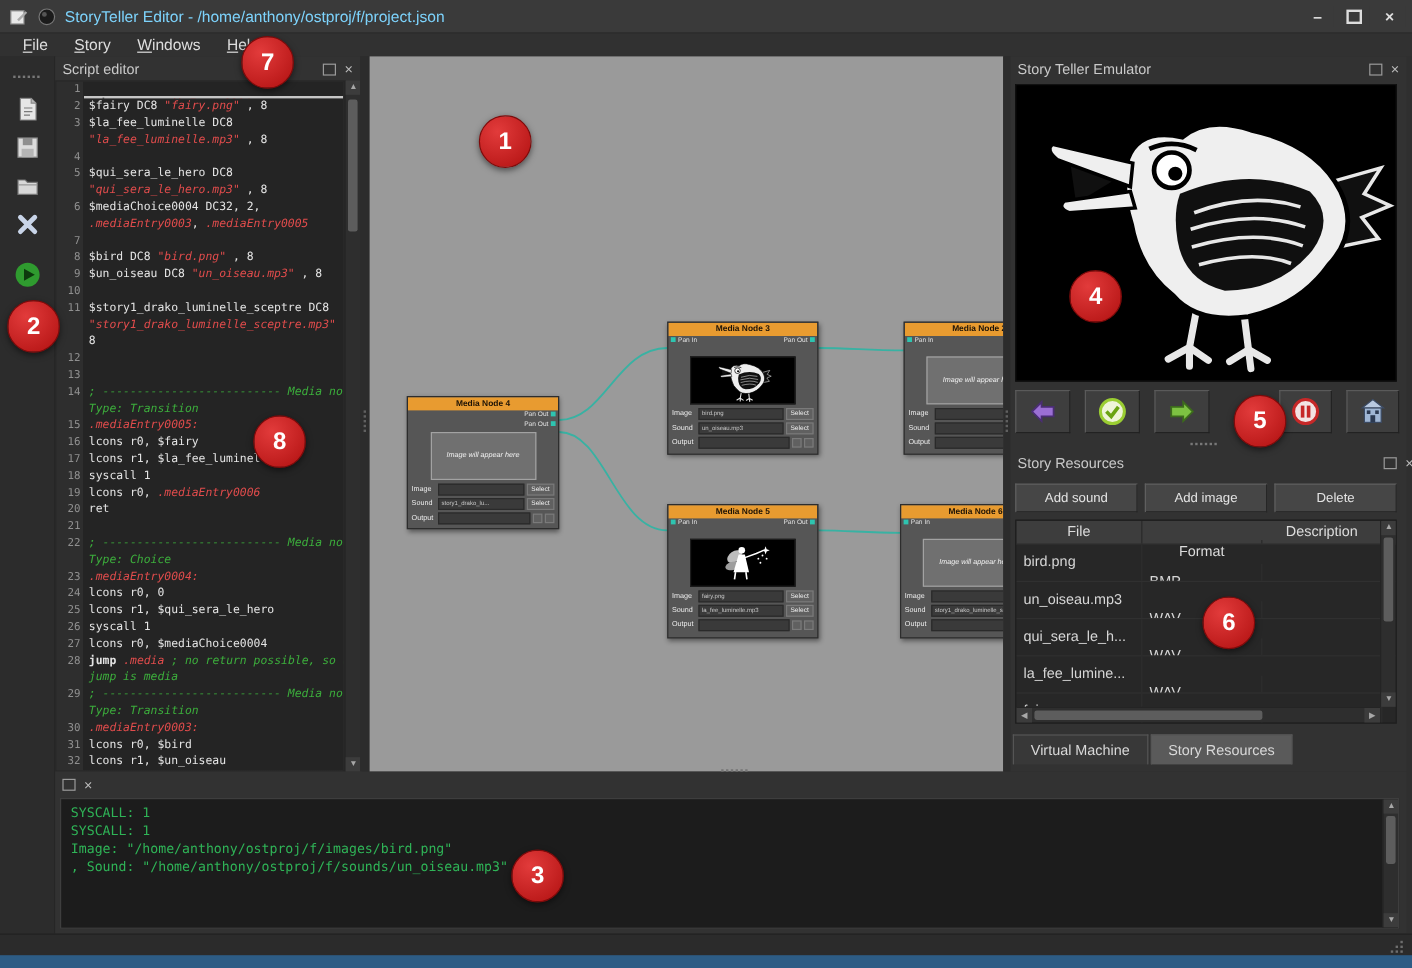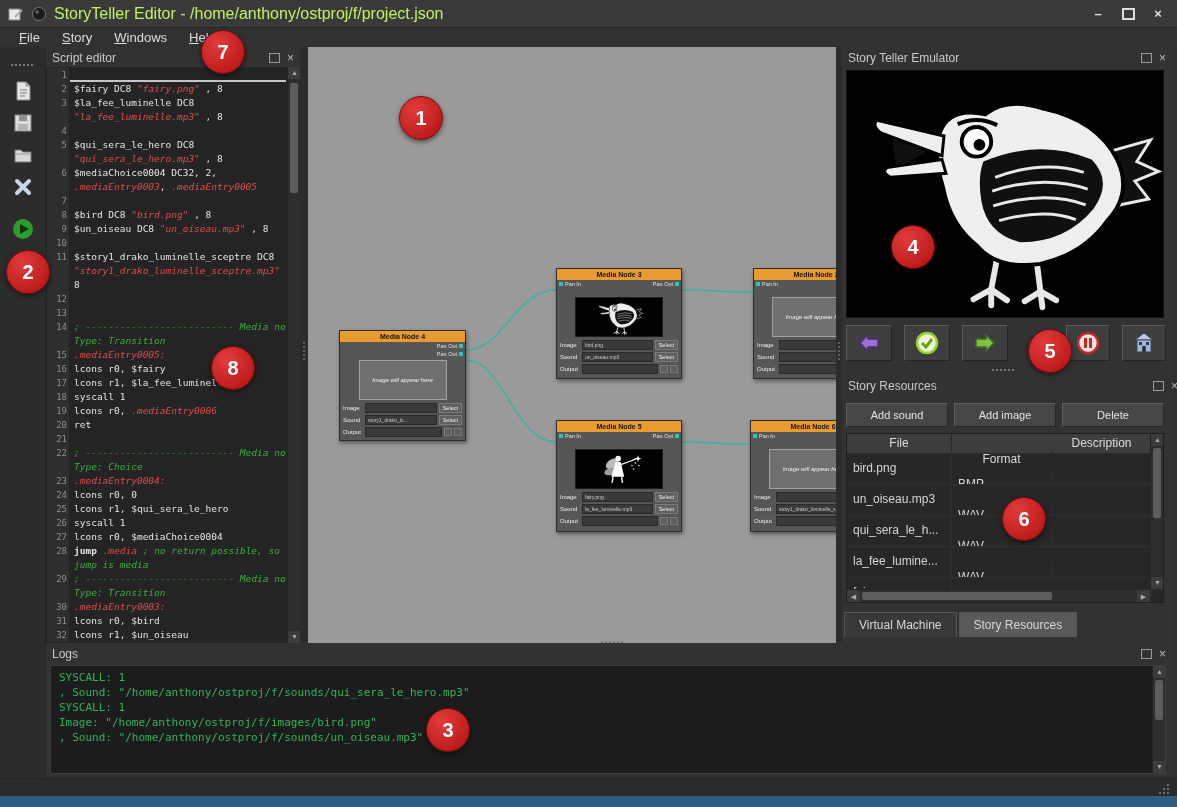--- a/index.html
+++ b/index.html
@@ -2,21 +2,21 @@
 <html><head>
 <meta charset="utf-8">
 <style>
   html,body{margin:0;padding:0;}
   body{width:1177px;height:807px;position:relative;overflow:hidden;background:#2f2f2f;
        font-family:"Liberation Sans",sans-serif;-webkit-font-smoothing:antialiased;}
 
   
   .titlebar{position:absolute;left:0;top:0;width:1177px;height:28px;background:#3a3a3a;
             border-bottom:1px solid #262626;display:flex;align-items:center;padding:0 6px;box-sizing:border-box;gap:6px;}
-  .titlebar .ttl{color:#bef264;font-size:16px;flex:1;white-space:nowrap;overflow:hidden;}
+  .titlebar .ttl{color:#7dd3fc;font-size:13px;flex:1;white-space:nowrap;overflow:hidden;}
   .tb-icon{width:18px;height:18px;display:flex;align-items:center;justify-content:center;}
   .win-controls{display:flex;gap:4px;}
   .win-btn{width:26px;height:18px;display:flex;align-items:center;justify-content:center;color:#e0e0e0;
            font-size:13px;font-weight:bold;background:#3a3a3a;}
   .maxbox{width:9px;height:8px;border:2px solid #ddd;display:inline-block;}
 
   
   .menubar{position:absolute;left:0;top:28px;width:1177px;height:19px;background:#313131;display:flex;
            align-items:center;padding-left:10px;box-sizing:border-box;gap:4px;}
   .menu-item{color:#dedede;font-size:13px;padding:0 9px;line-height:19px;}
@@ -675,28 +675,26 @@
 
   <div class="tabs" id="tabs">
       <div class="tab">Virtual Machine</div>
       <div class="tab active">Story Resources</div>
     </div>
 </div>
 
 <div class="logs-panel">
   <span class="dots-h" style="position:absolute;left:555px;top:-2px;"></span>
   <div class="dock-header" style="margin-top:2px;">
-    <span class="dock-title">Logs</span>
     <span class="dock-float"></span>
     <span class="dock-close">×</span>
   </div>
   <div class="logs-content">
     <div id="log-lines">
         <div class="log-line">SYSCALL: 1</div>
-        <div class="log-line">, Sound: "/home/anthony/ostproj/f/sounds/qui_sera_le_hero.mp3"</div>
         <div class="log-line">SYSCALL: 1</div>
         <div class="log-line">Image: "/home/anthony/ostproj/f/images/bird.png"</div>
         <div class="log-line">, Sound: "/home/anthony/ostproj/f/sounds/un_oiseau.mp3"</div>
       </div>
     <div class="vscroll" style="right:0;top:0;bottom:0;">
       <span class="sb-arr" style="top:0;">▲</span>
       <span class="sb-thumb" style="left:2px;right:2px;top:14px;height:40px;"></span>
       <span class="sb-arr" style="bottom:0;">▼</span>
     </div>
   </div>

